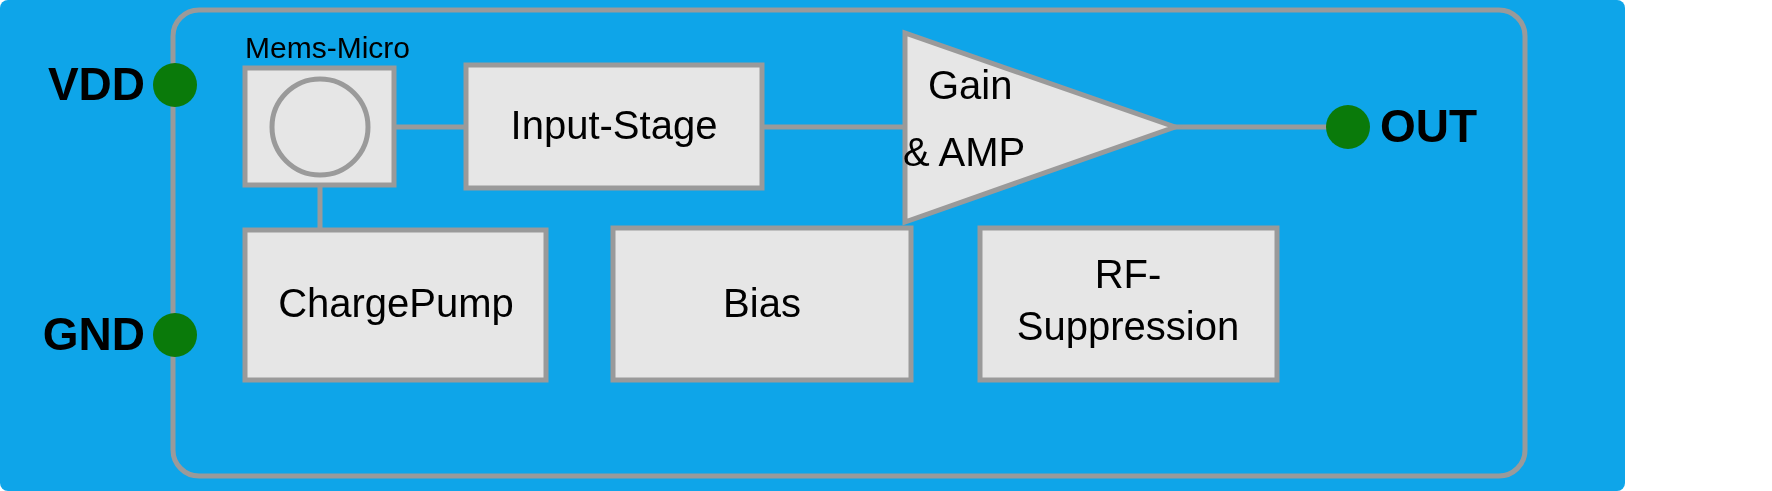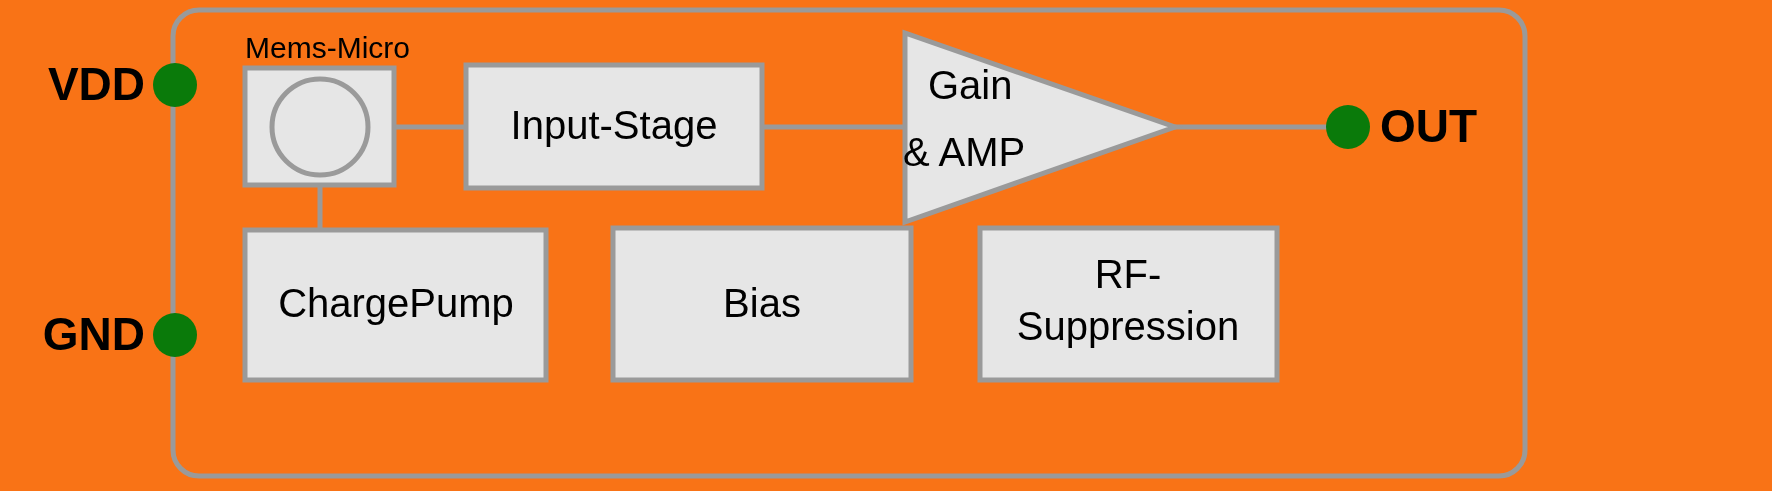--- a/index.html
+++ b/index.html
@@ -6,24 +6,25 @@
   html, body {
     margin: 0;
     padding: 0;
     background: #ffffff;
   }
   body {
     font-family: "Liberation Sans", sans-serif;
   }
   #diagram-root {
     position: relative;
-    width: 1772px;
+    width: 1625px;
     height: 491px;
-    background: #f97316;
+    background: #0ea5e9;
     overflow: hidden;
+    border-radius: 8px;
   }
   #diagram-svg {
     position: absolute;
     top: 0;
     left: 0;
     width: 1772px;
     height: 491px;
     display: block;
   }
   .blk-fill {

